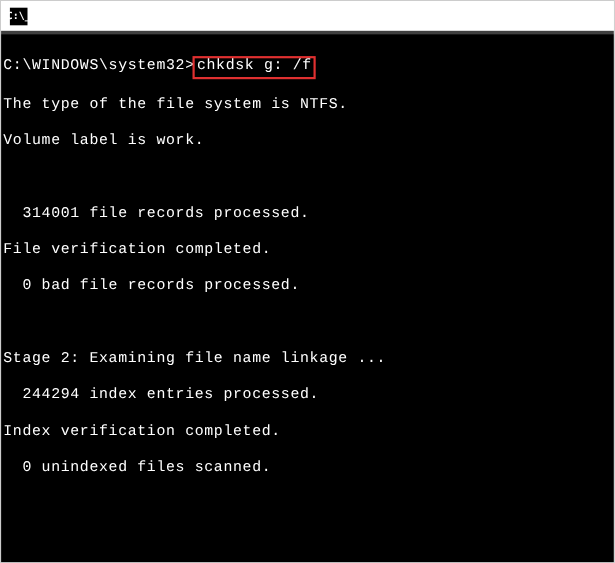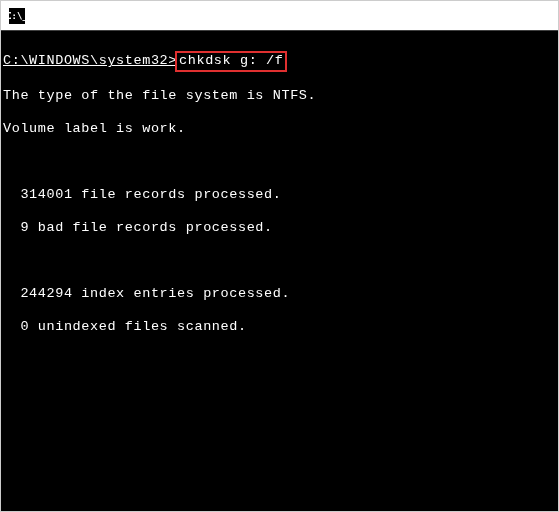--- a/index.html
+++ b/index.html
@@ -17,21 +17,21 @@
     .window {
       width: 559px;
       border: 1px solid #ccc;
     }
     .title-bar {
       background: #fff;
       height: 30px;
       display: flex;
       align-items: center;
       padding: 0 8px;
-      border-bottom: 1px solid #404040;
+      border-bottom: 3px solid #404040;
       font-family: "Segoe UI", sans-serif;
       font-size: 12px;
       color: #999;
       text-align: right;
     }
     .app-icon {
       width: 16px;
       height: 16px;
       margin-right: 6px;
       display: inline-flex;
@@ -50,21 +50,20 @@
       font-family: Consolas, "Courier New", monospace;
       font-size: 13.5px;
       line-height: 1.22;
       letter-spacing: 0.6px;
       height: 480px;
       overflow: hidden;
       white-space: pre;
     }
     .prompt-line {
       display: inline;
-      text-decoration: underline;
     }
     .prompt-path {
       display: inline;
     }
     .highlighted-command {
       border: 2px solid #e03030;
       display: inline-block;
       padding: 0 2px;
       margin-left: -2px;
     }
@@ -83,23 +82,26 @@
 <div class="window">
   <div class="title-bar">
     <span class="app-icon">C:\_</span>
   </div>
   <div class="terminal">
 <span class="line"><span class="prompt-line"><span class="prompt-path">C:\WINDOWS\system32&gt;</span><span class="highlighted-command">chkdsk g: /f</span></span></span>
 <span class="line">The type of the file system is NTFS.</span>
 <span class="line">Volume label is work.</span>
 <span class="blank"></span>
 <span class="line">  314001 file records processed.</span>
-<span class="line">  9 bad file records processed.</span>
+<span class="line">File verification completed.</span>
+<span class="line">  0 bad file records processed.</span>
 <span class="blank"></span>
+<span class="line">Stage 2: Examining file name linkage ...</span>
 <span class="line">  244294 index entries processed.</span>
+<span class="line">Index verification completed.</span>
 <span class="line">  0 unindexed files scanned.</span>
 
 
 
 
 
 
 
 
 

